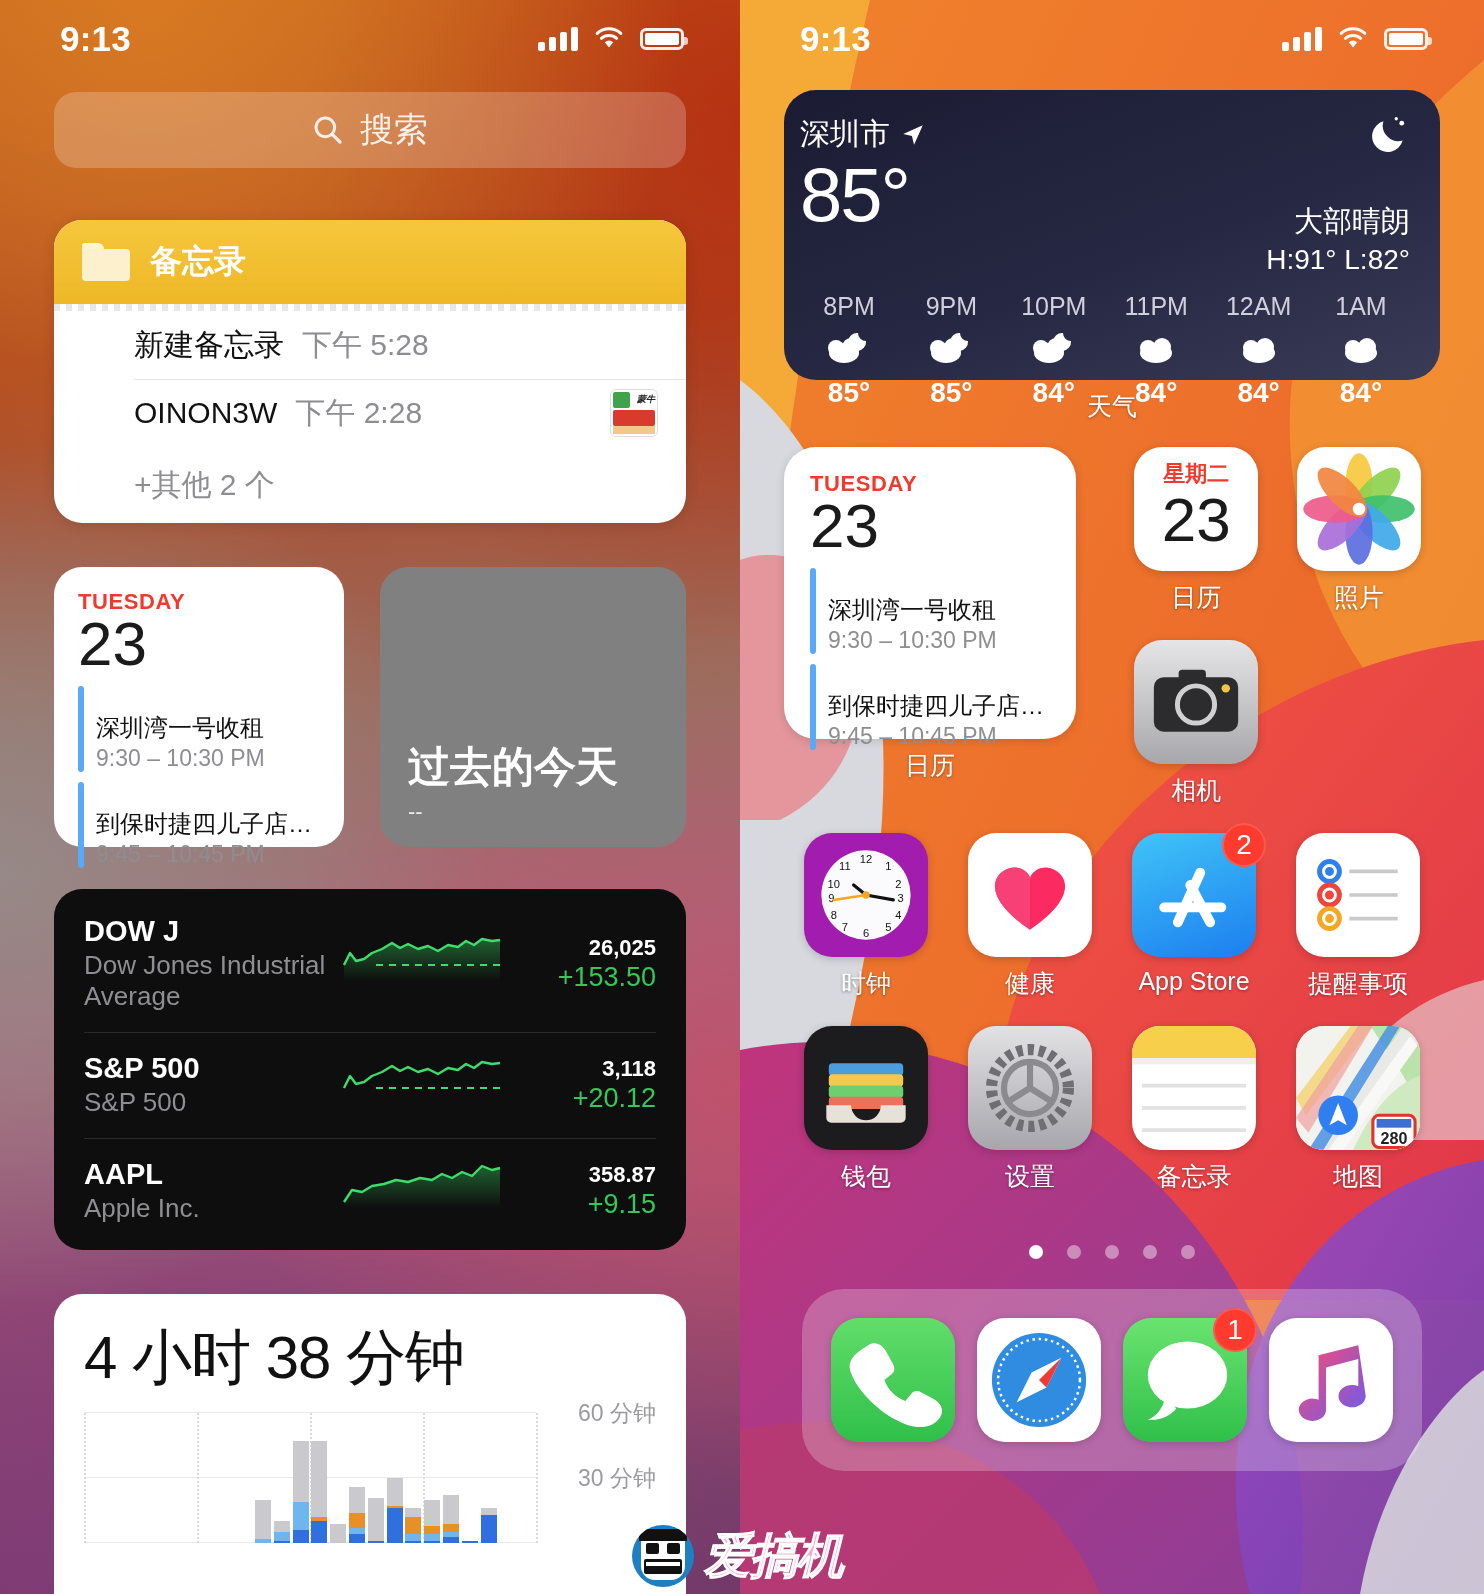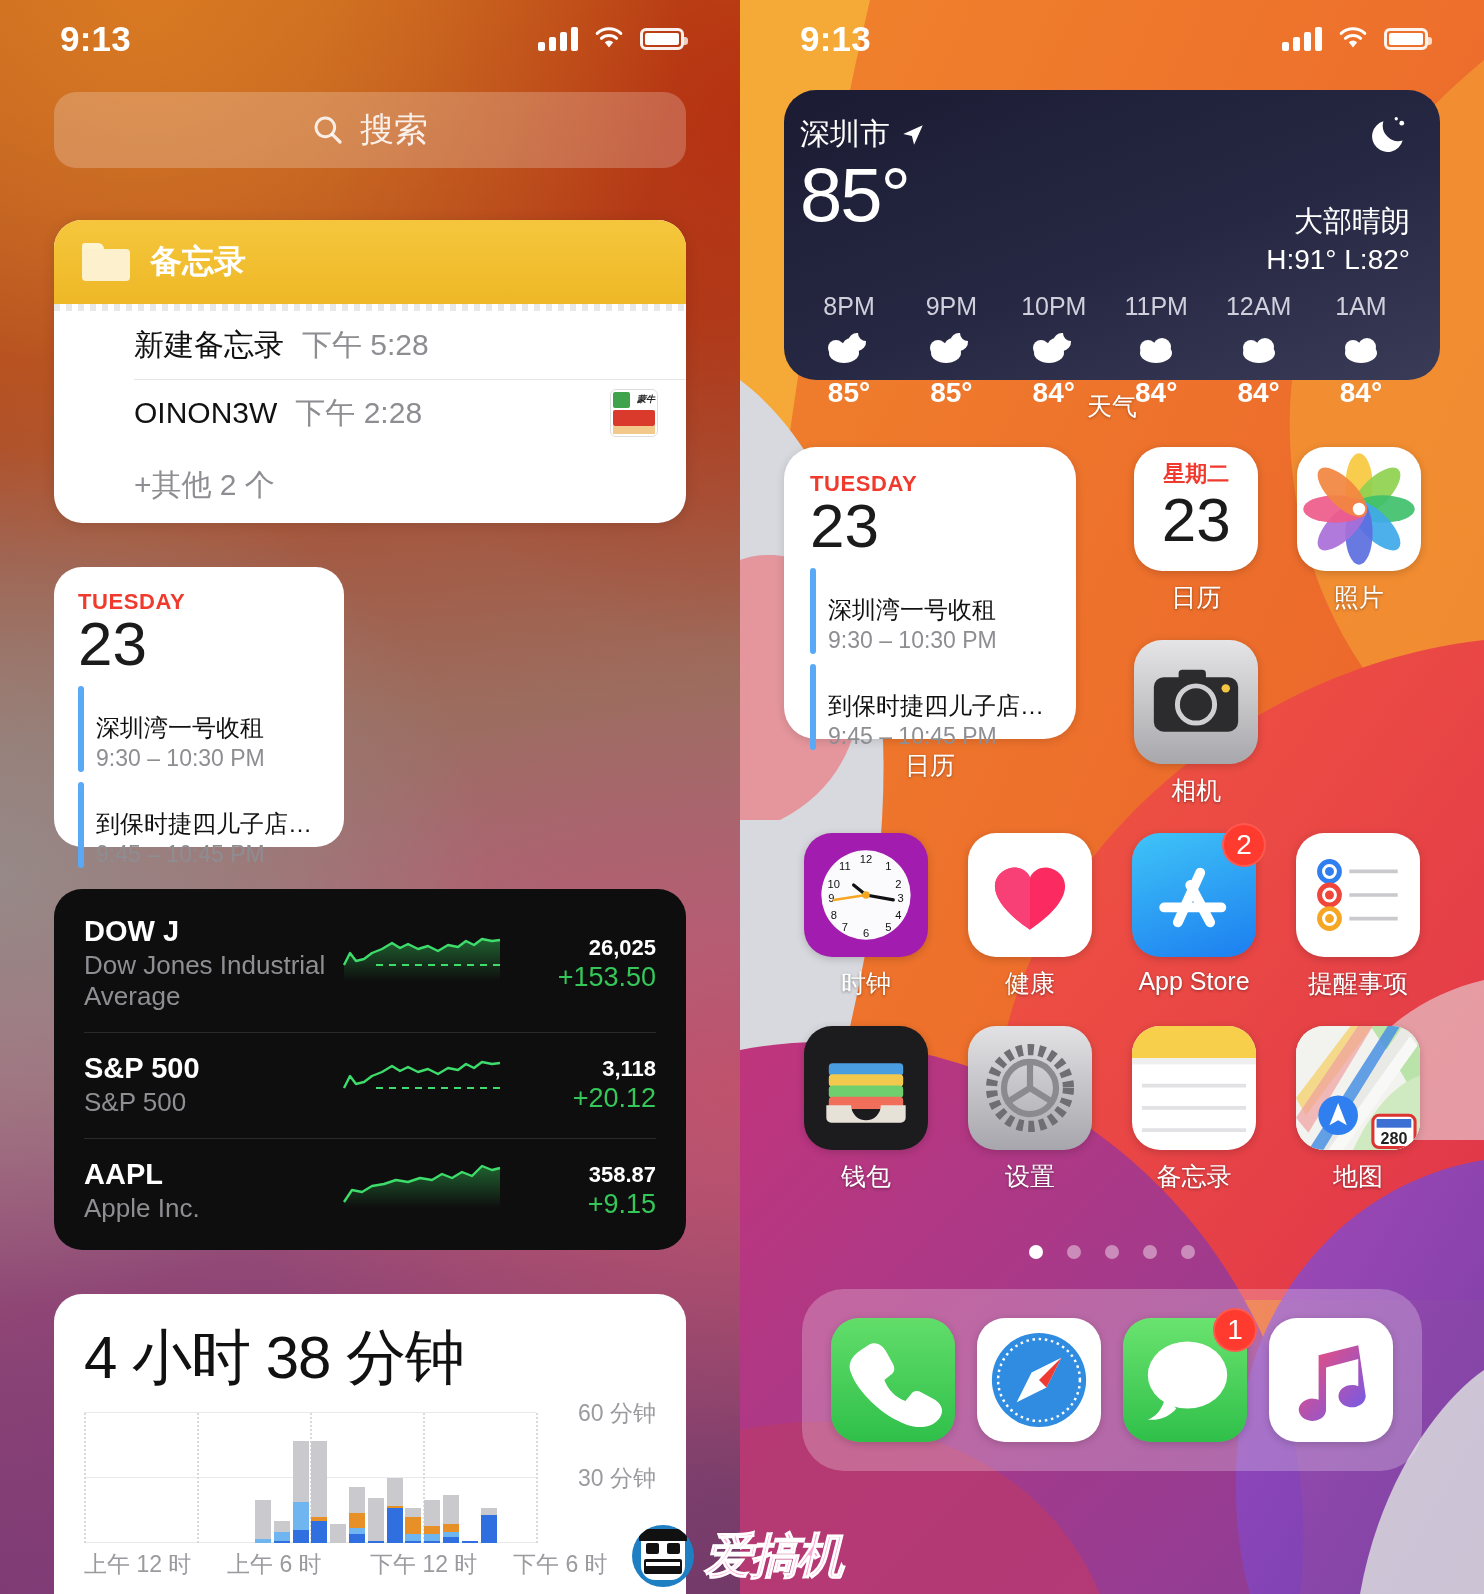--- a/index.html
+++ b/index.html
@@ -250,20 +250,24 @@
           </div>
           <div class="ev">
             <span class="ev-bar"></span>
             <span class="ev-txt">
               <div class="ev-name">到保时捷四儿子店…</div>
               <div class="ev-time">9:45 – 10:45 PM</div>
             </span>
           </div>
         </div>
 
+        <div class="memories">
+          <div class="mem-title">过去的今天</div>
+          <div class="mem-sub">--</div>
+        </div>
       </div>
 
       <div class="stocks">
         <div class="st-row">
           <div class="st-l">
             <div class="st-sym">DOW J</div>
             <div class="st-name">Dow Jones Industrial Average</div>
           </div>
           <div class="st-spark">
             <svg viewBox="0 0 160 58" preserveAspectRatio="none">
@@ -460,26 +464,20 @@
                   <div class="bar"></div>
                 </div>
               </div>
             </div>
           <div class="y-axis" id="yaxis">
               <div class="y-lab" style="top: 0px;">60 分钟</div>
               <div class="y-lab" style="top: 65px;">30 分钟</div>
               <div class="y-lab" style="top: 130px;">0</div>
             </div>
         </div>
-        <div class="x-axis" id="xaxis">
-            <div class="x-lab" style="width: 25%;">上午 12 时</div>
-            <div class="x-lab" style="width: 25%;">上午 6 时</div>
-            <div class="x-lab" style="width: 25%;">下午 12 时</div>
-            <div class="x-lab" style="width: 25%;">下午 6 时</div>
-          </div>
 
       </div>
 
     </div>
   </div>
 
   <div class="phone right">
     <div class="wall-right">
       <svg viewBox="0 0 744 1594" preserveAspectRatio="none">
         <defs>

